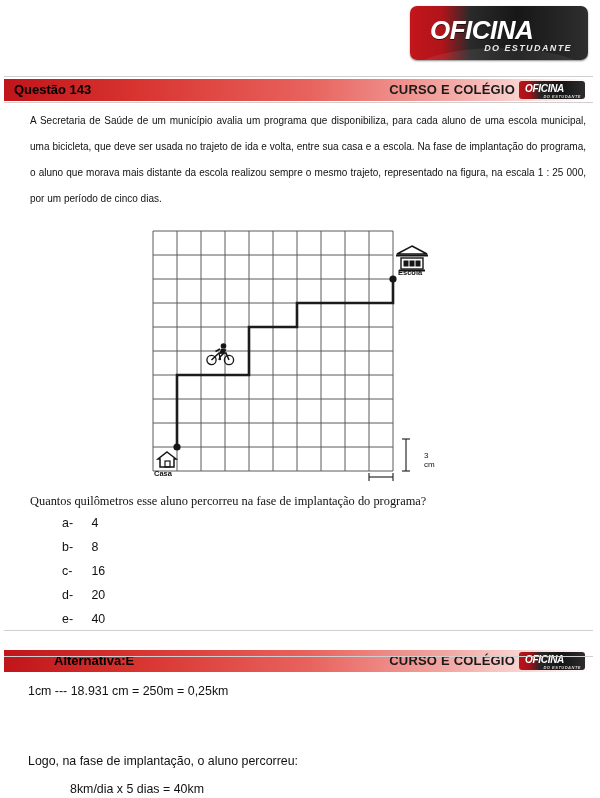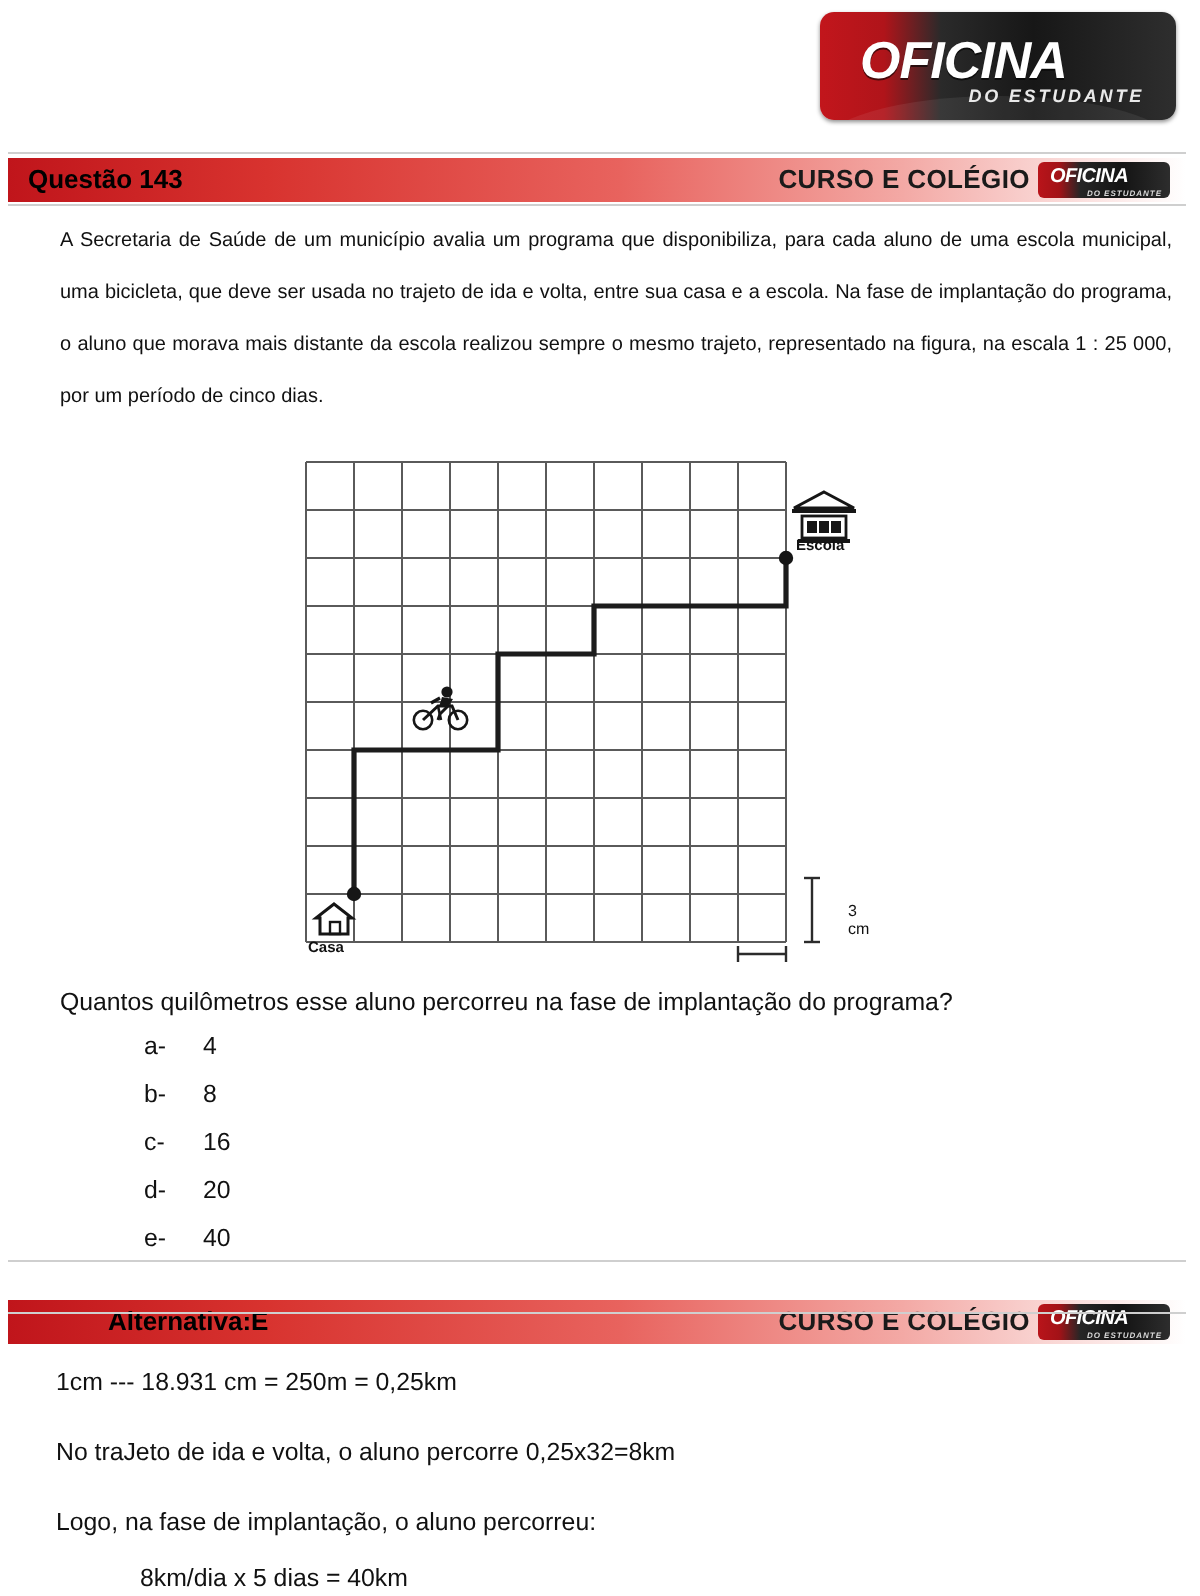--- a/index.html
+++ b/index.html
@@ -70,23 +70,23 @@
   }
   .hr-thin{position:absolute;left:4px;width:589px;height:1px;background:#cfcfcf;}
 
   
   .stem{
     position:absolute;left:30px;top:108px;width:556px;
     font-size:10px;line-height:26px;text-align:justify;color:#111;
   }
   .qline{
     position:absolute;left:30px;top:494px;width:540px;
-    font-size:12.4px;color:#111;
-  }
-  .opts{position:absolute;left:62px;top:516px;margin-left:10px;}
+    font-size:12.4px;color:#111;font-family:Liberation Serif, serif;
+  }
+  .opts{position:absolute;left:62px;top:516px;}
   .opt{height:24px;font-size:12.4px;color:#111;}
   .opt .k{display:inline-block;width:26px;}
   .opt .v{display:inline-block;}
 
   .sol{position:absolute;left:28px;width:540px;font-size:12.4px;color:#111;}
 
   
   .figure{position:absolute;left:150px;top:226px;width:290px;height:258px;}
   .figsvg{position:absolute;left:0;top:0;}
   .lbl{
@@ -225,17 +225,16 @@
     <div class="bar-title" style="left:50px;">Alternativa:E</div>
     <div class="bar-right">CURSO E COLÉGIO</div>
     <div class="logo-small">
       <div class="b2">OFICINA</div>
       <div class="s2">DO ESTUDANTE</div>
     </div>
   </div>
   <div class="hr-thin" style="top:656px;"></div>
 
   <div class="sol" style="top:684px;">1cm --- 18.931 cm = 250m = 0,25km</div>
-  <div class="sol" style="top:719px;">No traJeto de ida e volta, o aluno percorre 0,25x32=8km</div>
   <div class="sol" style="top:754px;">Logo, na fase de implantação, o aluno percorreu:</div>
   <div class="sol" style="top:782px;left:70px;">8km/dia x 5 dias = 40km</div>
 
 </div>
 
 </body></html>

